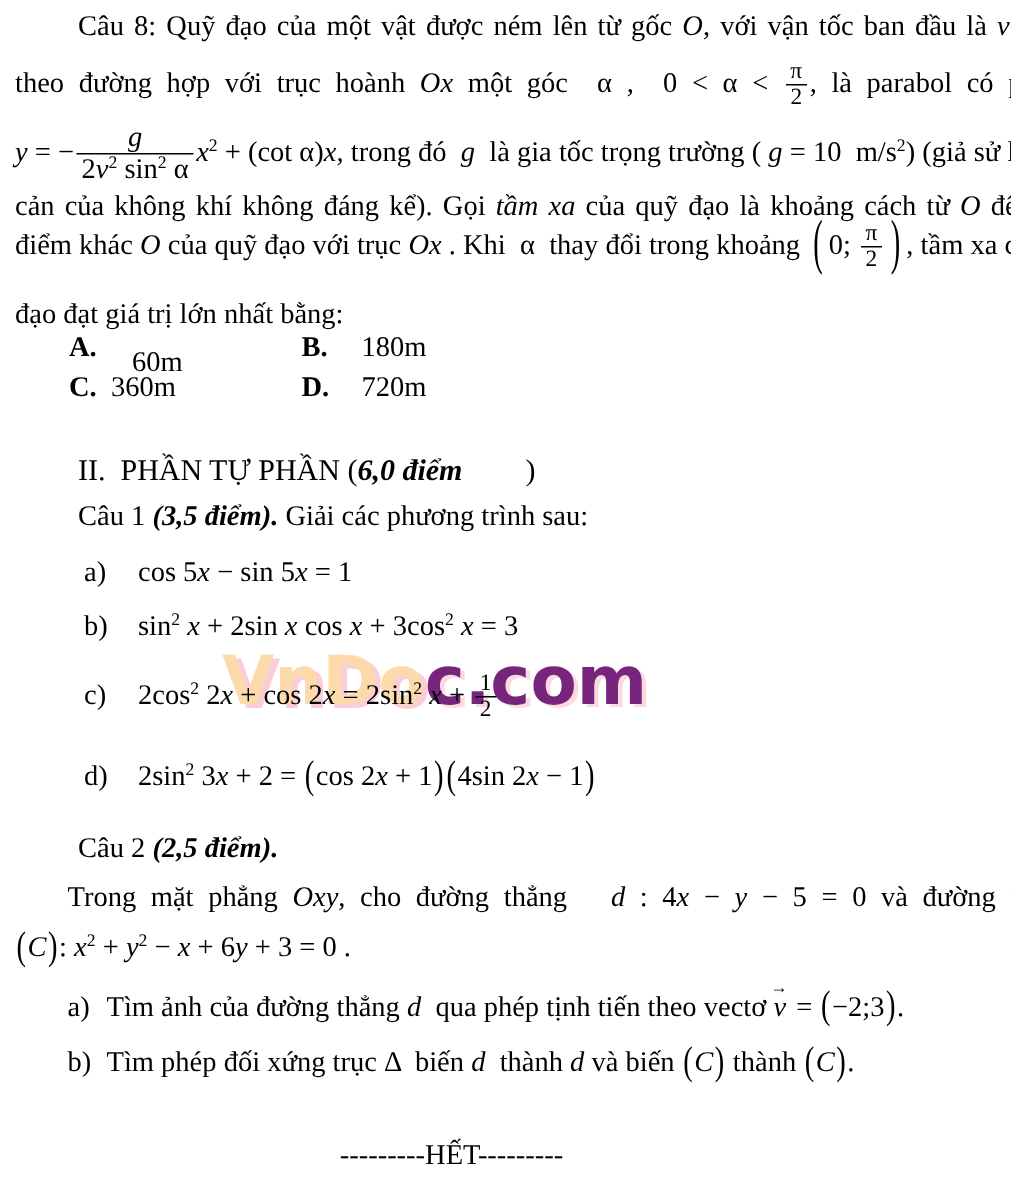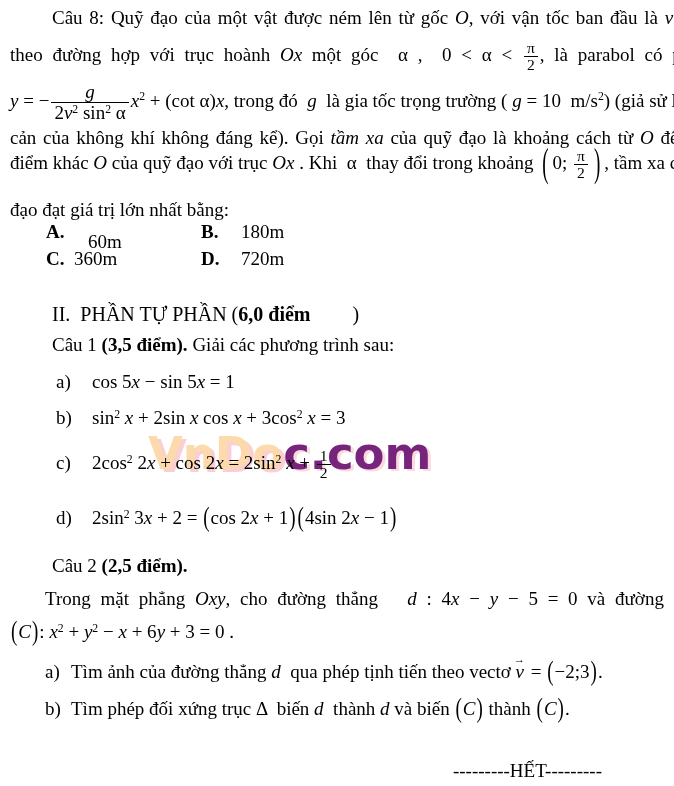--- a/index.html
+++ b/index.html
@@ -7,21 +7,21 @@
     width:674px;height:786px;background:#ffffff;color:#000;
     font-family:"Liberation Serif", serif;font-size:19px;
     position:relative;overflow:hidden;
   }
   .page{position:absolute;inset:0;}
   
   .line{position:absolute;left:10px;width:658px;white-space:nowrap;z-index:2;line-height:1.25;}
   .seg{white-space:pre;}
   .b{font-weight:normal;margin-left:42px;}
   .i{font-style:italic;}
-  .bi{font-weight:bold;}
+  .bi{font-weight:bold;font-style:italic;}
   .sup{font-size:0.62em;vertical-align:0.55em;}
   .ws1{word-spacing:2px;}
   .ws2{word-spacing:5px;}
   
   .frac{display:inline-flex;flex-direction:column;align-items:center;vertical-align:middle;
         text-align:center;line-height:1.05;margin:0 2px;}
   .frac .fn{padding:0 3px;}
   .frac .fd{border-top:1.3px solid #000;padding:0 3px;}
   .sm{font-size:0.82em;}
   
@@ -40,21 +40,21 @@
   .eqrow .eqlabel{display:inline-block;width:36px;}
   .itemrow{position:absolute;left:45px;z-index:2;white-space:nowrap;}
   .itemrow .eqlabel{display:inline-block;width:26px;}
   
   .wm{position:absolute;left:148px;top:427px;z-index:1;
       font-family:"DejaVu Sans", sans-serif;font-weight:700;font-size:45px;
       letter-spacing:0px;white-space:nowrap;opacity:0.95;}
   .wmo{color:#fcd9a8;text-shadow:4px 3px 0 #f9ccd2;}
   .wmp{color:#701a75;text-shadow:3px 2px 0 #fad9de;text-align:right;}
   
-  .footer{position:absolute;left:0;top:760px;width:602px;text-align:right;z-index:2;}
+  .footer{position:absolute;left:0;top:760px;width:602px;text-align:center;z-index:2;}
 </style>
 </head>
 <body>
 
 <div class="page">
 
   <div class="wm"><span class="seg wmo">VnDo</span><span class="seg wmp">c.com</span></div>
 
   <div>
     <div class="line ws1" style="top:6px"><span class="seg b">Câu 8</span><span class="seg">: Quỹ đạo của một vật được ném lên từ gốc </span><span class="seg i">O</span><span class="seg">, với vận tốc ban đầu là </span><span class="seg i">v</span><span class="seg"> = 60  (m/s),</span></div>

